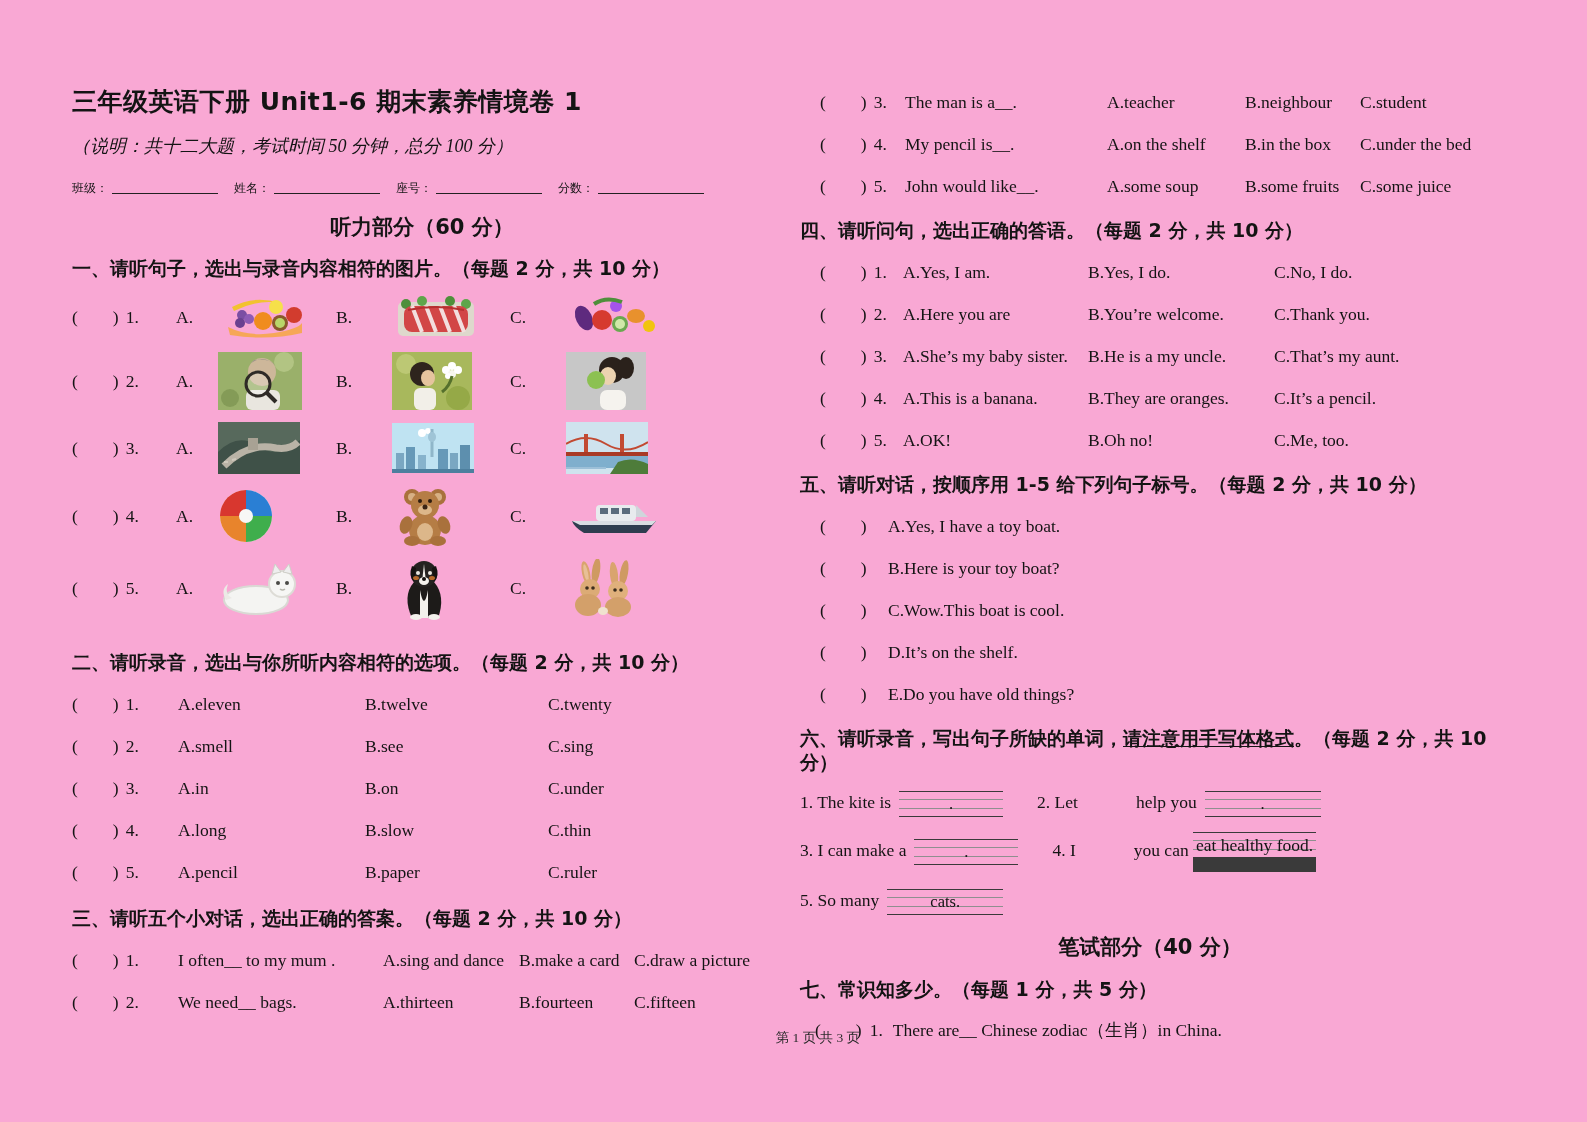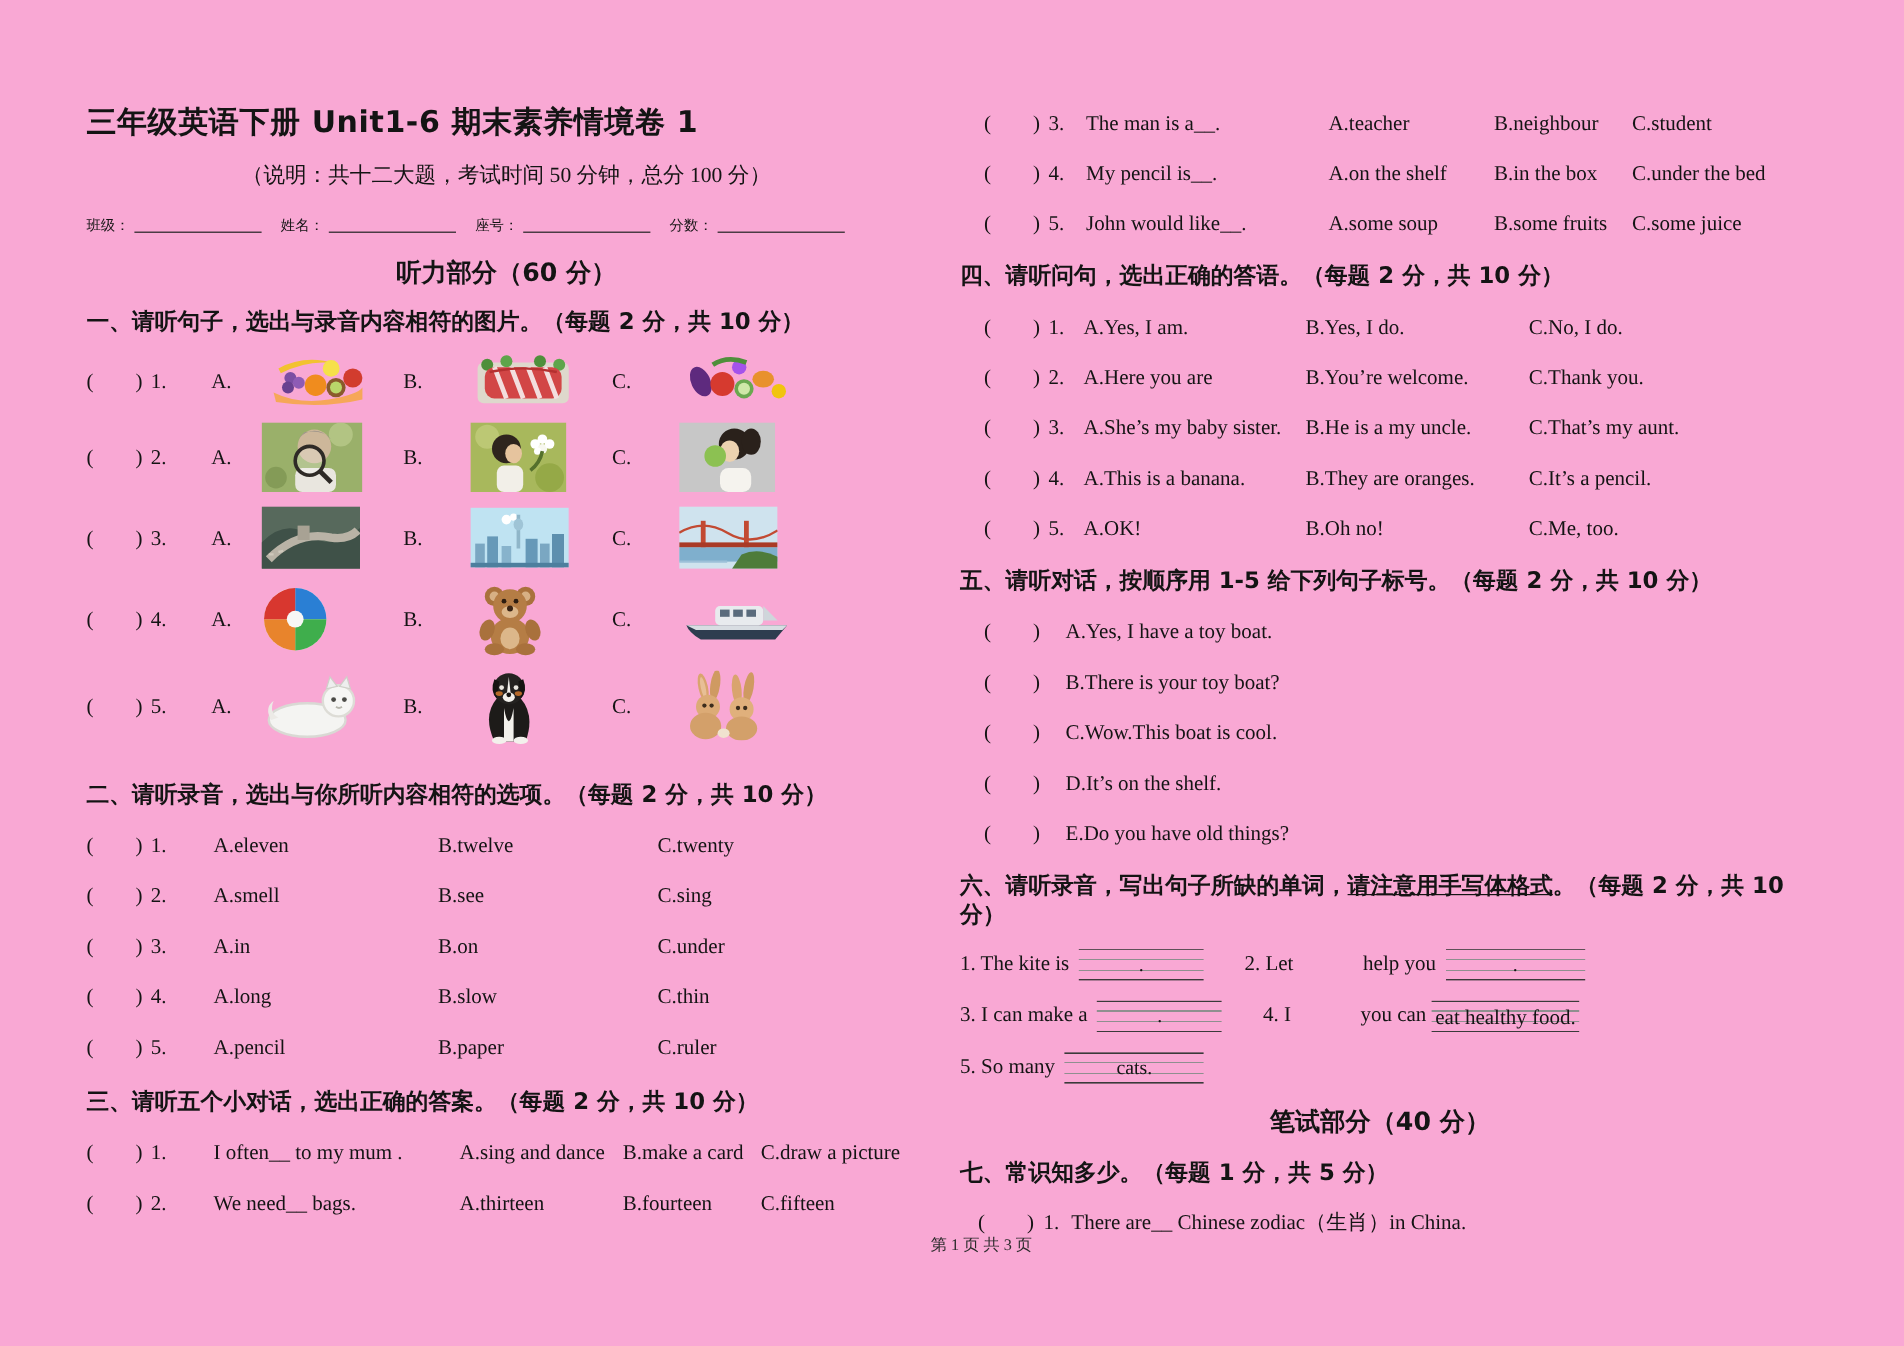--- a/index.html
+++ b/index.html
@@ -4,21 +4,21 @@
 <style>
   html,body{margin:0;padding:0;background:#ffffff;}
   .page{position:relative;width:1587px;height:1122px;background:#f9a8d4;color:#141414;
         font-family:"Liberation Serif","DejaVu Serif",serif;overflow:hidden;}
   .col{position:absolute;top:0;}
   .col-left{left:72px;width:700px;}
   .col-right{left:800px;width:700px;}
 
   .title{margin:86px 0 0 0;font-family:"DejaVu Sans","Liberation Sans",sans-serif;
          font-weight:bold;font-size:25px;line-height:32px;letter-spacing:.5px;}
-  .note{margin-top:16px;text-align:center;font-size:18px;line-height:24px;}
+  .note{margin-top:16px;text-align:left;font-size:18px;line-height:24px;font-style:italic;}
   .fields{margin-top:17px;font-size:12px;line-height:24px;white-space:nowrap;font-family:Liberation Mono, monospace;}
   .blank{display:inline-block;width:106px;height:18px;border-bottom:1.6px solid #222;
          margin:0 16px 0 4px;vertical-align:-2px;}
   .part-title{margin-top:12px;text-align:center;font-family:"DejaVu Sans","Liberation Sans",sans-serif;
               font-weight:bold;font-size:21px;line-height:28px;}
   .sec-heading{margin-top:15px;font-family:"DejaVu Sans","Liberation Sans",sans-serif;
                font-weight:bold;font-size:19px;line-height:24px;}
   .em-u{text-decoration:underline;}
 
   
@@ -44,21 +44,21 @@
   .s5row{display:grid;grid-template-columns:68px 1fr;align-items:baseline;
          margin-top:18px;font-size:17.5px;line-height:24px;padding-left:20px;}
 
   
   .s6line{margin-top:15px;font-size:17.5px;line-height:26px;white-space:nowrap;}
   .wl{display:inline-flex;align-items:center;justify-content:center;width:104px;height:26px;
       margin:0 8px;vertical-align:middle;font-size:16.5px;
       background-image:linear-gradient(to bottom,#3a3a3a 0 1px,transparent 1px 8px,#8f8f8f 8px 9px,
         transparent 9px 17px,#8f8f8f 17px 18px,transparent 18px 25px,#3a3a3a 25px 26px);}
   .wl.wide{width:116px;}
-  .lined-text{display:inline-block;height:26px;line-height:26px;padding:0 3px;vertical-align:middle;
+  .lined-text{display:inline-block;height:40px;line-height:26px;padding:0 3px;vertical-align:middle;
       background-image:linear-gradient(to bottom,#3a3a3a 0 1px,transparent 1px 8px,#8f8f8f 8px 9px,
         transparent 9px 17px,#8f8f8f 17px 18px,transparent 18px 25px,#3a3a3a 25px 26px);}
   .gapblank{display:inline-block;width:58px;}
   .s6spacer{display:inline-block;width:26px;}
 
   .s7row{margin-top:17px;font-size:17.5px;line-height:24px;padding-left:15px;white-space:nowrap;}
   .s7row .qnum{margin-right:10px;}
 
   .footer{position:absolute;left:660px;top:1029px;width:200px;text-align:right;
           font-size:13.5px;color:#2b2b2b;}
@@ -416,21 +416,21 @@
       <span>C.Me, too.</span>
     </div>
 
     <div class="sec-heading" style="margin-top:20px">五、请听对话，按顺序用 1-5 给下列句子标号。（每题 2 分，共 10 分）</div>
     <div class="s5row">
       <span class="qslot">(　　)</span>
       <span>A.Yes, I have a toy boat.</span>
     </div>
     <div class="s5row">
       <span class="qslot">(　　)</span>
-      <span>B.There is your toy boat?</span>
+      <span>B.Here is your toy boat?</span>
     </div>
     <div class="s5row">
       <span class="qslot">(　　)</span>
       <span>C.Wow.This boat is cool.</span>
     </div>
     <div class="s5row">
       <span class="qslot">(　　)</span>
       <span>D.It’s on the shelf.</span>
     </div>
     <div class="s5row">

